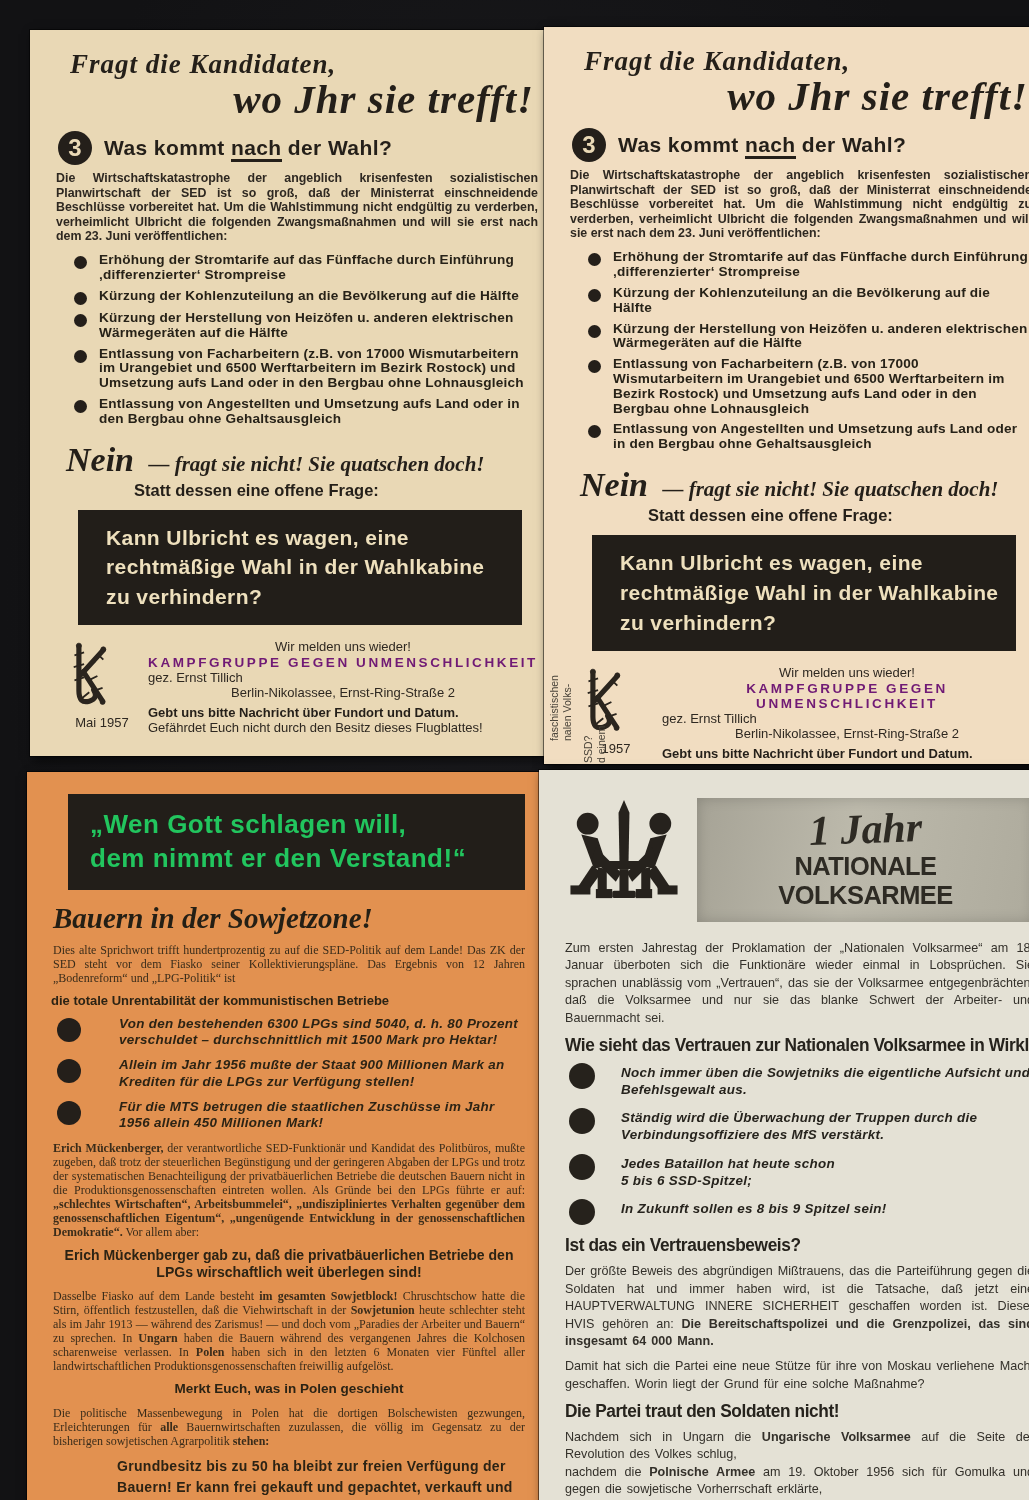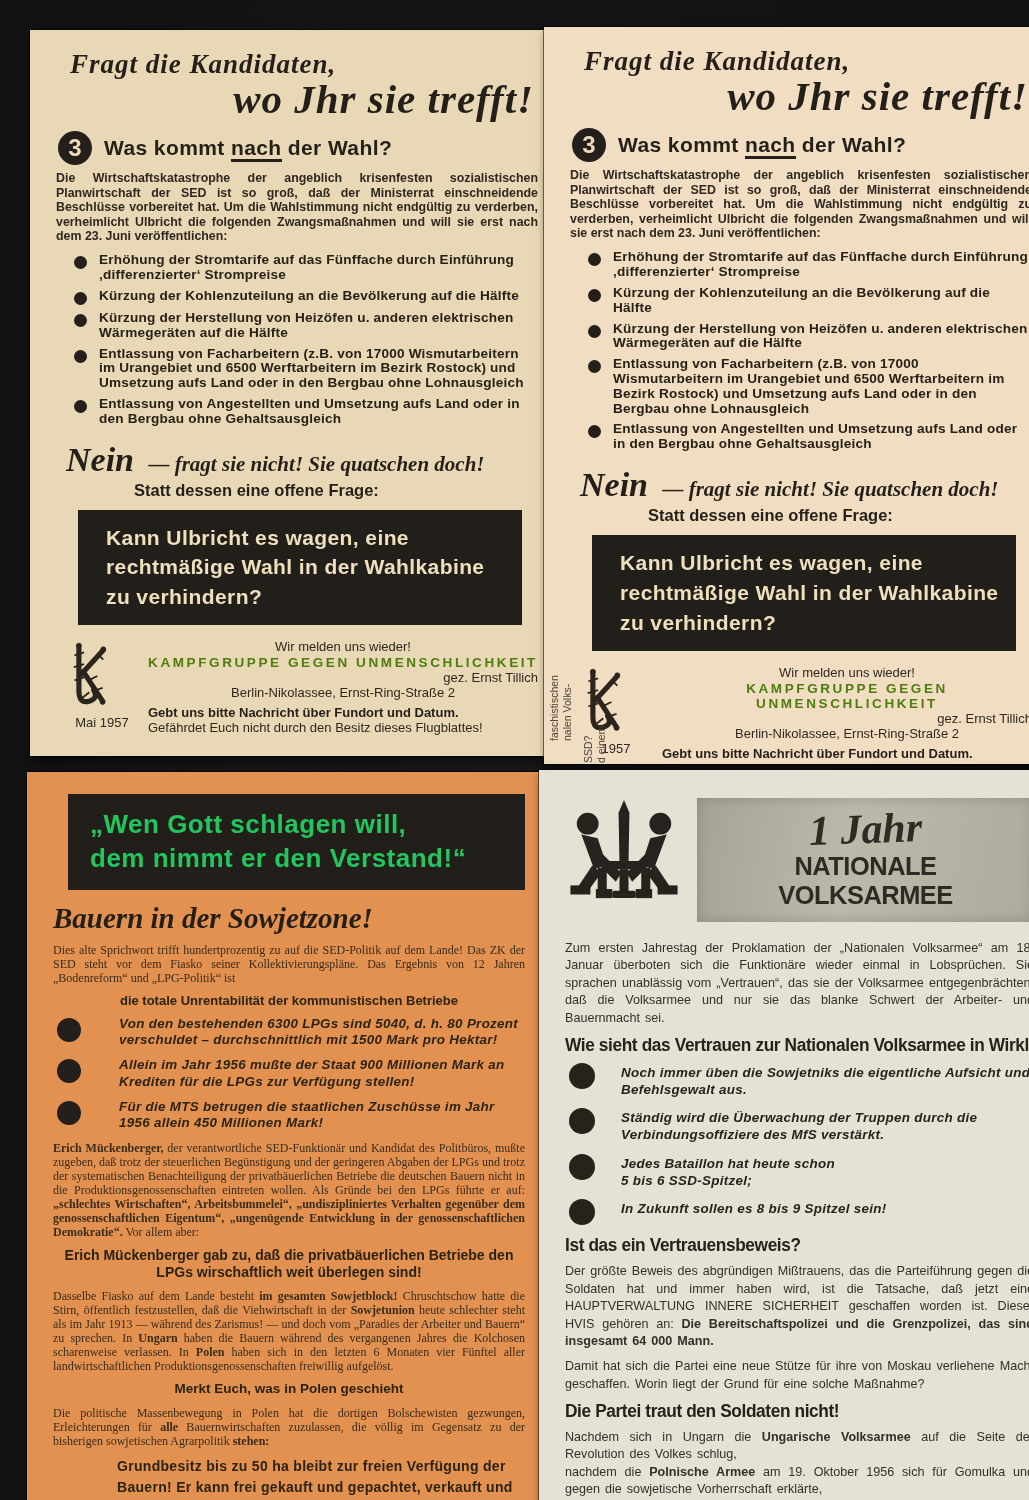--- a/index.html
+++ b/index.html
@@ -32,38 +32,38 @@
   .nein-big{font-size:34px;}
   .nein-rest{font-size:21px;margin-left:10px;}
   .statt{font-size:16.5px;font-weight:700;margin:2px 0 10px 78px;color:#241f19;}
   .black-box{background:#221e19;color:#eee0bd;margin:0 16px 0 22px;padding:13px 10px 13px 28px;
     font-size:21px;font-weight:700;line-height:1.42;letter-spacing:.4px;}
   .el-footer{display:flex;margin-top:14px;}
   .ft-left{width:92px;flex:0 0 auto;text-align:center;}
   .ft-date{font-size:13px;margin-top:2px;color:#2e2821;}
   .ft-right{flex:1;}
   .ft-melden{font-size:13px;text-align:center;color:#2e2821;}
-  .ft-org{font-size:13.5px;font-weight:700;letter-spacing:2.6px;text-align:center;margin-top:1px;color:#4d7c0f;}
-  .ft-gez{font-size:13px;text-align:right;color:#2e2821;}
+  .ft-org{font-size:13.5px;font-weight:700;letter-spacing:2.6px;text-align:center;margin-top:1px;color:#701a75;}
+  .ft-gez{font-size:13px;text-align:left;color:#2e2821;}
   .ft-addr{font-size:13px;text-align:center;color:#2e2821;}
   .ft-n1{font-size:13px;font-weight:700;text-align:justify;margin-top:5px;color:#241f19;}
   .ft-n2{font-size:13px;text-align:justify;color:#2e2821;}
   .rot-notes{position:absolute;font-size:10.5px;color:#4a443a;transform:rotate(-90deg);
     transform-origin:0 0;line-height:1.25;white-space:nowrap;}
   .rot-a{left:4px;top:714px;}
   .rot-b{left:38px;top:736px;}
 
   
   #leaflet-farm{left:27px;top:772px;width:476px;height:711px;background:#e29150;padding:22px 24px;color:#35281a;}
   .farm-box{background:#221e19;color:#22c55e;margin:0 2px 12px 17px;padding:14px 12px 14px 22px;
     font-size:26px;font-weight:700;line-height:1.3;letter-spacing:.5px;}
   .farm-heading{font-size:29px;color:#241f15;margin:4px 0 8px 2px;}
   .farm-p{font-family:"Liberation Serif",serif;font-size:12px;line-height:1.17;text-align:justify;
     margin:0 2px 8px 2px;color:#3a2c1a;}
-  .farm-lead{font-size:13px;font-weight:700;text-align:center;margin:0 0 8px 0;color:#2c2314;}
+  .farm-lead{font-size:13px;font-weight:700;text-align:left;margin:0 0 8px 0;color:#2c2314;}
   .farm-bullets{margin:0 0 8px 6px;}
   .farm-bullet{display:flex;gap:38px;margin-bottom:9px;align-items:flex-start;}
   .farm-dot{width:24px;height:24px;border-radius:50%;background:#241f1a;flex:0 0 auto;margin-top:2px;}
   .farm-bullet-text{font-size:13.4px;font-weight:700;font-style:italic;line-height:1.22;
     letter-spacing:.3px;color:#2c2314;}
   .farm-center{font-size:14px;font-weight:700;text-align:center;margin:2px 8px 8px 8px;line-height:1.2;color:#2c2314;}
   .farm-merkt{font-size:13.5px;font-weight:700;text-align:center;margin:2px 0 10px 0;color:#2c2314;}
   .farm-final{font-size:14px;font-weight:700;margin:4px 8px 0 66px;line-height:1.5;
     letter-spacing:.3px;color:#2c2314;}
 

